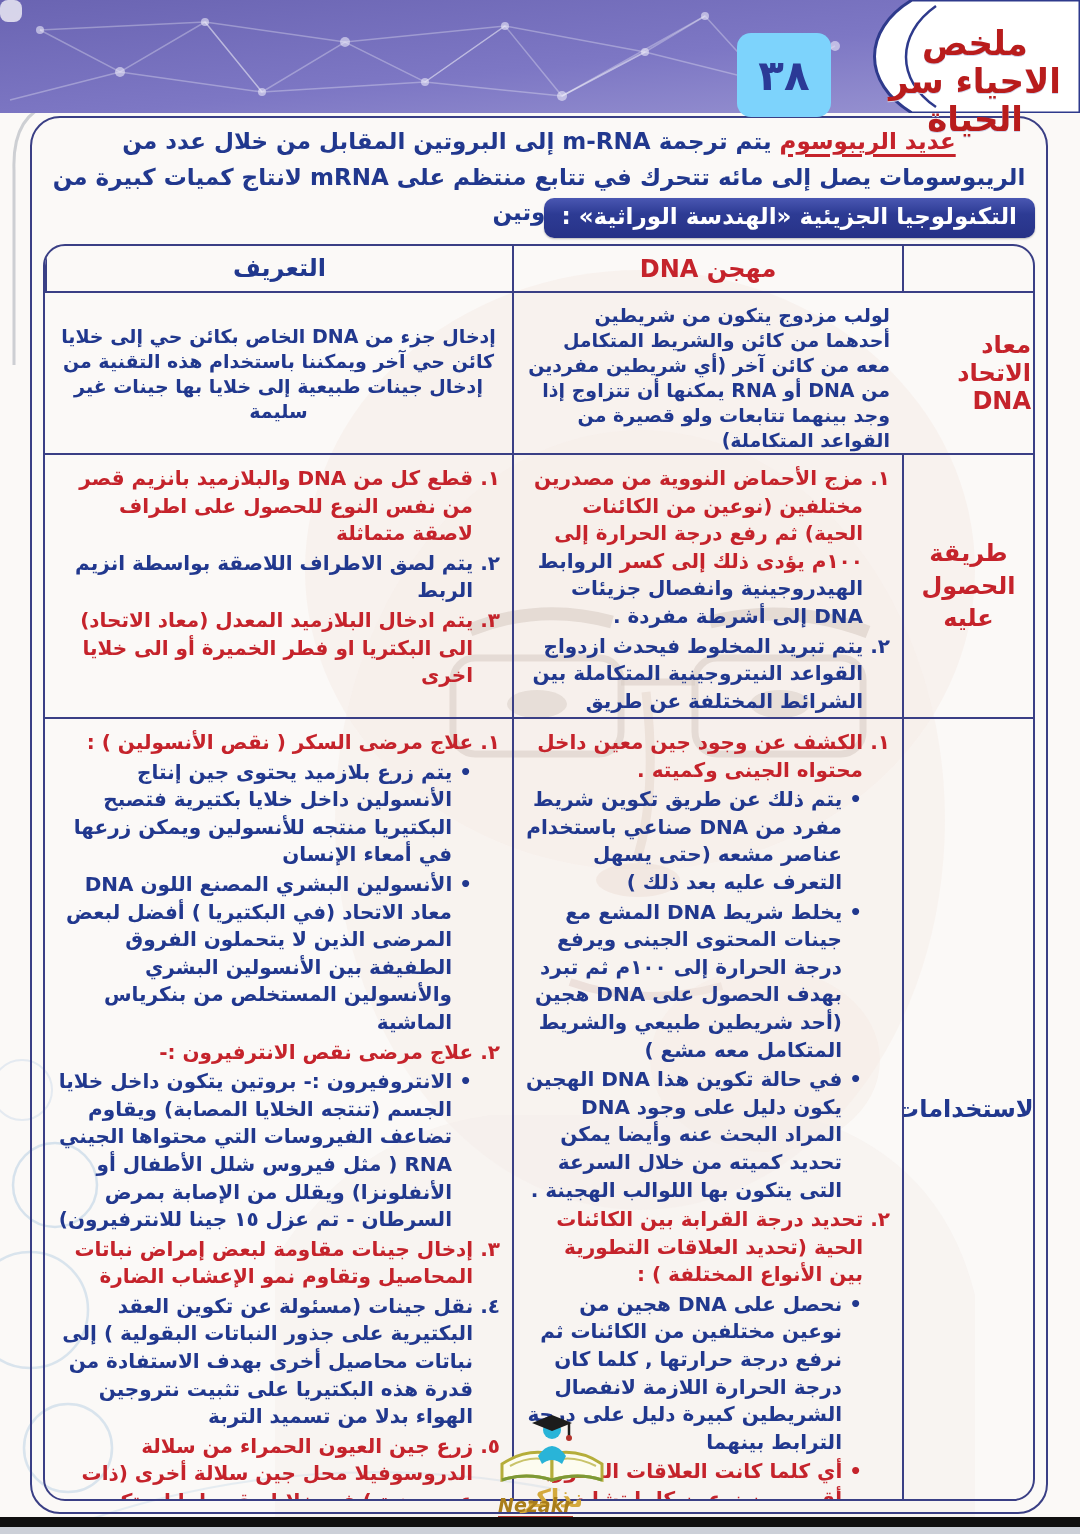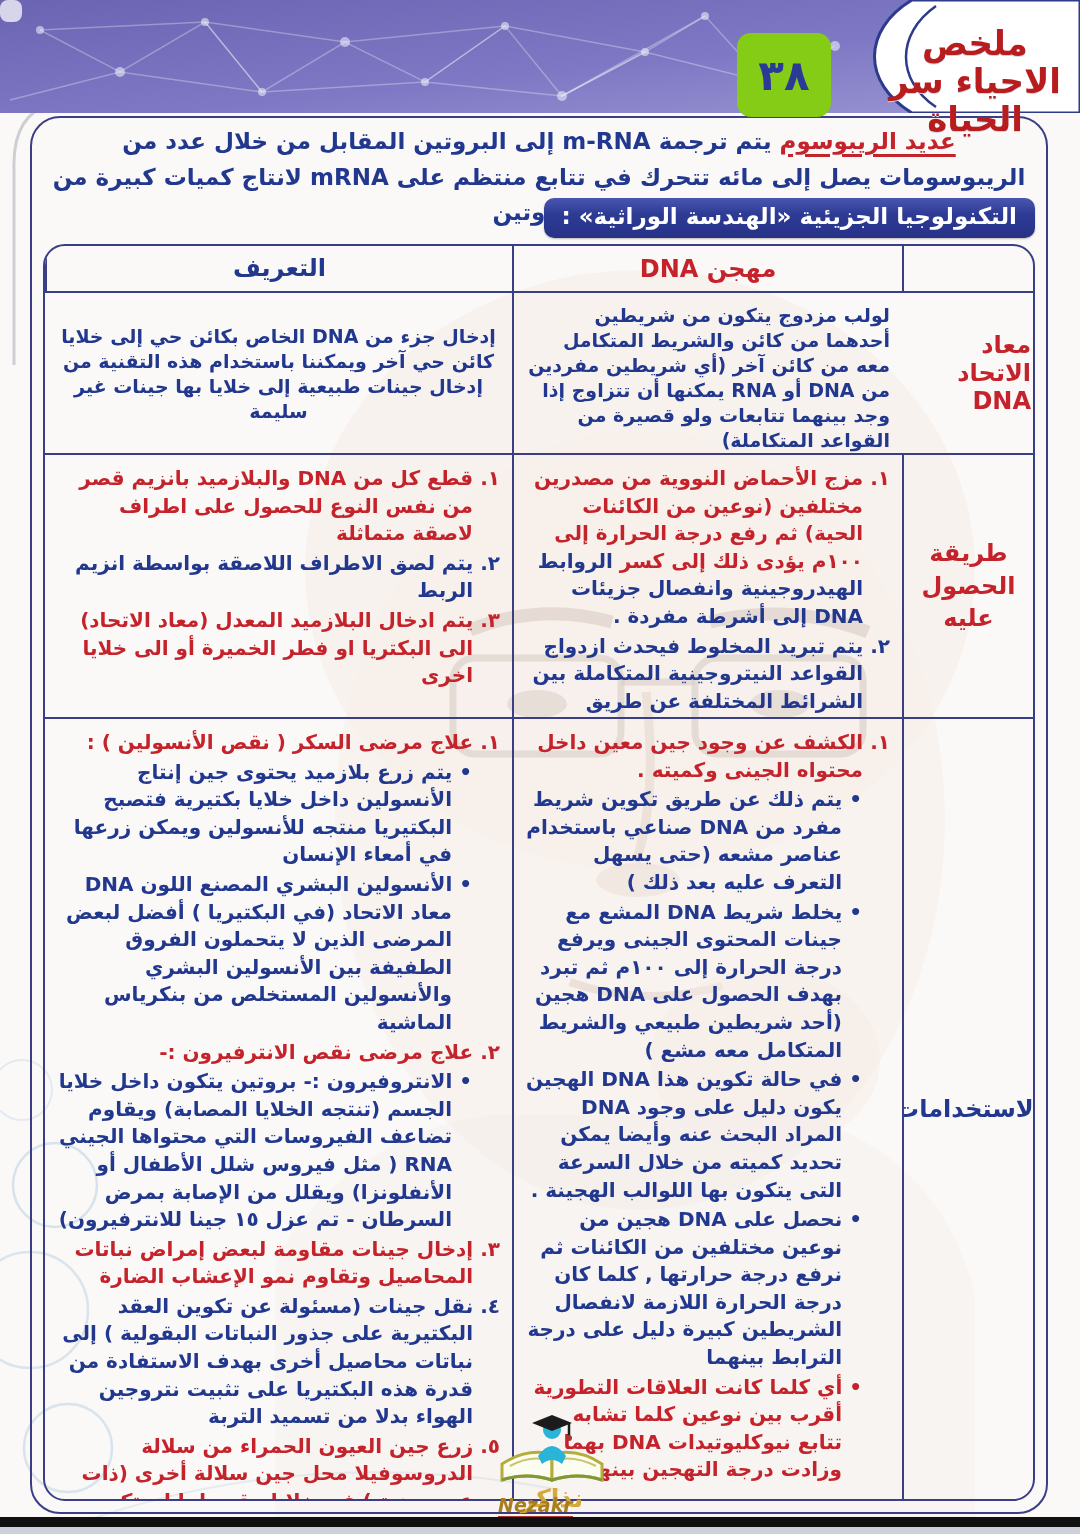--- a/index.html
+++ b/index.html
@@ -7,21 +7,21 @@
        background:#fbf9f7;font-family:"DejaVu Sans",sans-serif;font-weight:bold;}
   .page{position:absolute;inset:0;}
 
   
   .bg-decor{position:absolute;inset:0;z-index:0;}
   .face-watermark{position:absolute;left:240px;top:230px;width:760px;height:1290px;z-index:0;opacity:.42;}
 
   
   .banner{position:absolute;left:0;top:0;width:1080px;height:113px;z-index:2;}
   .banner svg{position:absolute;inset:0;}
-  .page-tab{position:absolute;left:737px;top:33px;width:94px;height:84px;background:#84cc16;
+  .page-tab{position:absolute;left:737px;top:33px;width:94px;height:84px;background:#7dd3fc;
             border-radius:14px;display:flex;align-items:center;justify-content:center;
             font-size:42px;color:#2b3a96;z-index:3;}
   .banner-title{position:absolute;right:6px;top:24px;width:198px;text-align:center;
             font-size:34px;line-height:1.12;color:#b91c1c;z-index:3;
             text-shadow:0 1px 0 #cdd2ea;}
 
   
   .frame{position:absolute;left:30px;top:116px;width:1018px;height:1398px;z-index:1;
          border:2.5px solid #3a3f85;border-radius:30px;box-sizing:border-box;}
 
@@ -167,20 +167,21 @@
           <div class="item num"><span class="blue">٢. يتم لصق الاطراف اللاصقة بواسطة انزيم الربط</span></div>
           <div class="item num"><span class="red">٣. يتم ادخال البلازميد المعدل (معاد الاتحاد) الى البكتريا او فطر الخميرة أو الى خلايا اخرى</span></div>
         </div>
 
       <div class="cell bl label-cell blue">الاستخدامات</div>
       <div class="cell bl body-cell">
           <div class="item num"><span class="red">١. الكشف عن وجود جين معين داخل محتواه الجينى وكميته .</span></div>
           <div class="item bullet"><span class="blue">• يتم ذلك عن طريق تكوين شريط مفرد من DNA صناعي باستخدام عناصر مشعه (حتى يسهل التعرف عليه بعد ذلك )</span></div>
           <div class="item bullet"><span class="blue">• يخلط شريط DNA المشع مع جينات المحتوى الجينى ويرفع درجة الحرارة إلى ١٠٠م ثم تبرد بهدف الحصول على DNA هجين (أحد شريطين طبيعي والشريط المتكامل معه مشع )</span></div>
           <div class="item bullet"><span class="blue">• في حالة تكوين هذا DNA الهجين يكون دليل على وجود DNA المراد البحث عنه وأيضا يمكن تحديد كميته من خلال السرعة التى يتكون بها اللوالب الهجينة .</span></div>
+          <div class="item num"><span class="red">٢. تحديد درجة القرابة بين الكائنات الحية (تحديد العلاقات التطورية بين الأنواع المختلفة ) :</span></div>
           <div class="item bullet"><span class="blue">• نحصل على DNA هجين من نوعين مختلفين من الكائنات ثم نرفع درجة حرارتها , كلما كان درجة الحرارة اللازمة لانفصال الشريطين كبيرة دليل على درجة الترابط بينهما</span></div>
           <div class="item bullet"><span class="red">• أي كلما كانت العلاقات التطورية أقرب بين نوعين كلما تشابه تتابع نيوكليوتيدات DNA بهما وزادت درجة التهجين بينهما</span></div>
         </div>
       <div class="cell body-cell">
           <div class="item num"><span class="red">١. علاج مرضى السكر ( نقص الأنسولين ) :</span></div>
           <div class="item bullet"><span class="blue">• يتم زرع بلازميد يحتوى جين إنتاج الأنسولين داخل خلايا بكتيرية فتصبح البكتيريا منتجه للأنسولين ويمكن زرعها في أمعاء الإنسان</span></div>
           <div class="item bullet"><span class="blue">• الأنسولين البشري المصنع اللون DNA معاد الاتحاد (في البكتيريا ) أفضل لبعض المرضى الذين لا يتحملون الفروق الطفيفة بين الأنسولين البشري والأنسولين المستخلص من بنكرياس الماشية</span></div>
           <div class="item num"><span class="red">٢. علاج مرضى نقص الانترفيرون :-</span></div>
           <div class="item bullet"><span class="blue">• الانتروفيرون :- بروتين يتكون داخل خلايا الجسم (تنتجه الخلايا المصابة) ويقاوم تضاعف الفيروسات التي محتواها الجيني RNA ( مثل فيروس شلل الأطفال أو الأنفلونزا) ويقلل من الإصابة بمرض السرطان - تم عزل ١٥ جينا للانترفيرون)</span></div>
           <div class="item num"><span class="red">٣. إدخال جينات مقاومة لبعض إمراض نباتات المحاصيل وتقاوم نمو الإعشاب الضارة</span></div>

